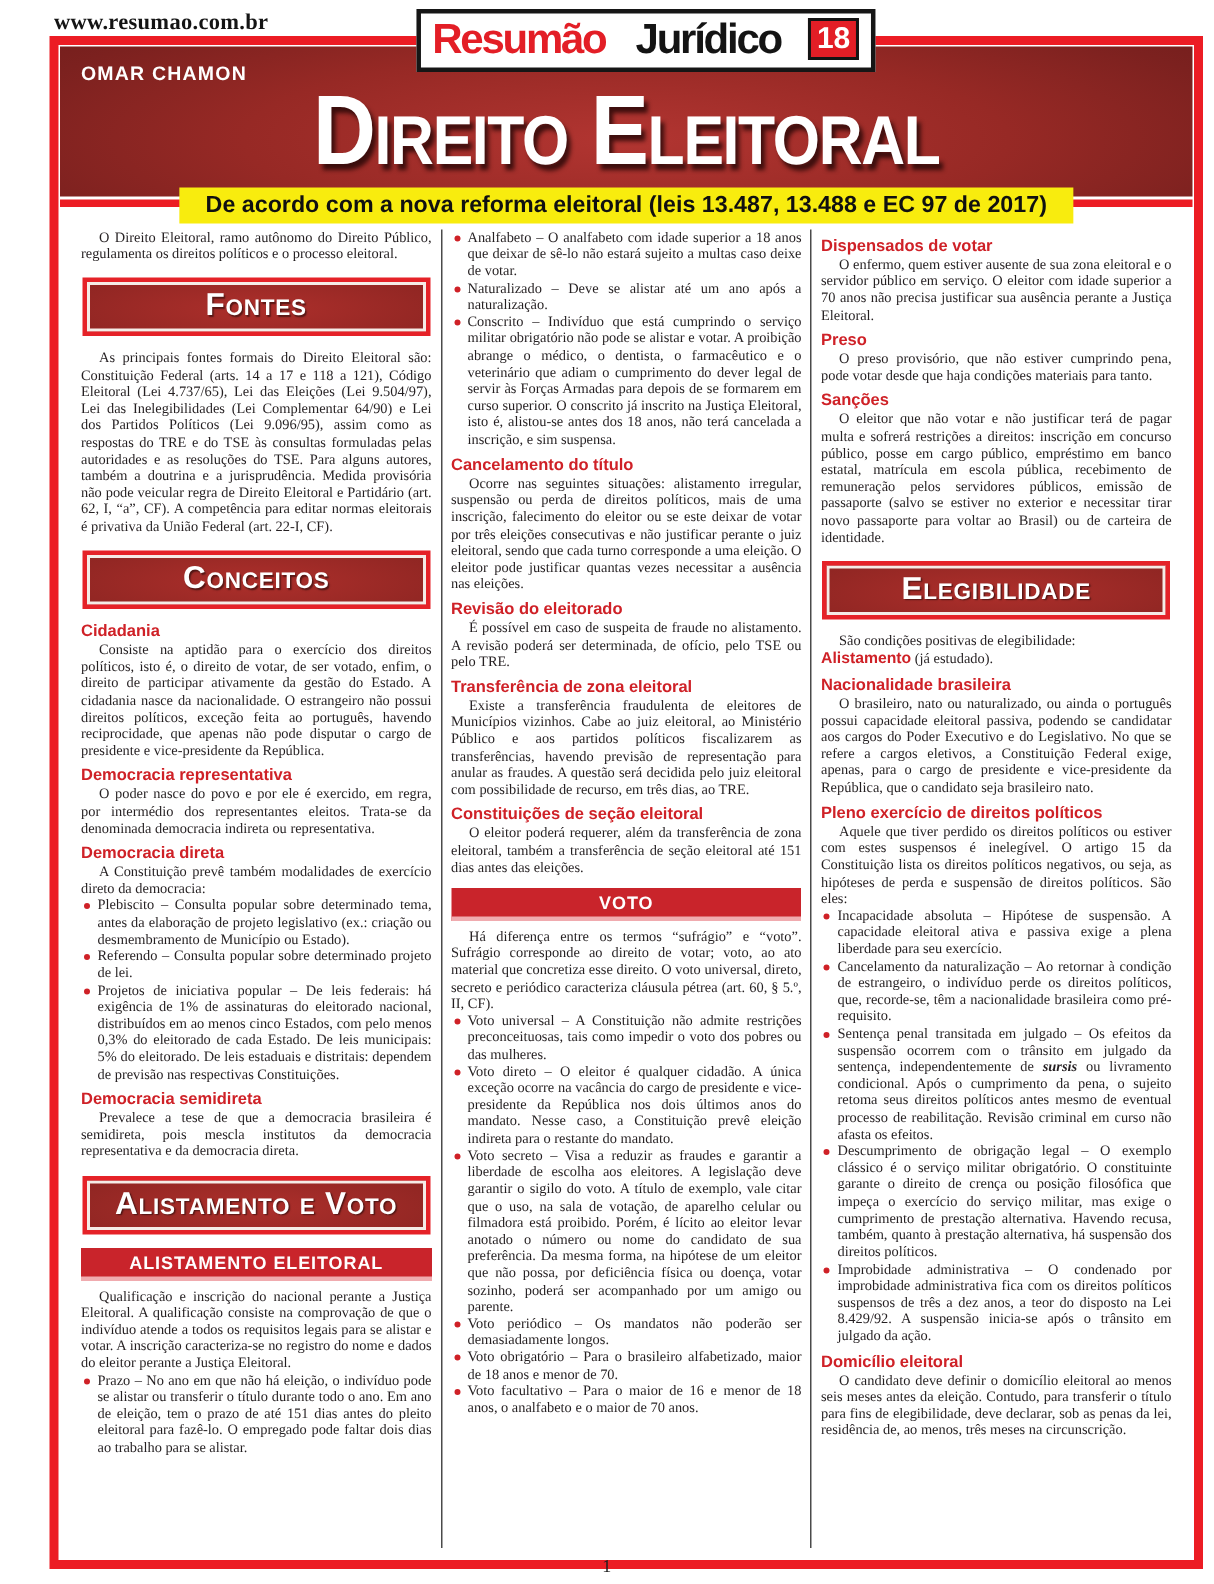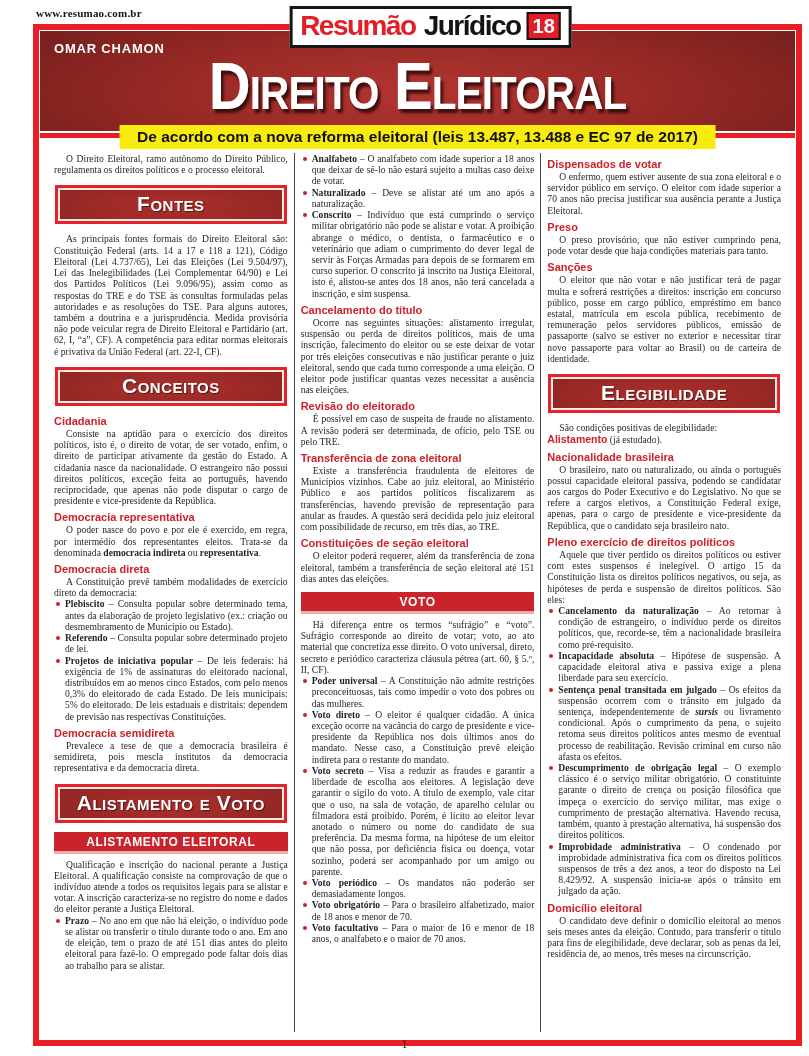--- a/index.html
+++ b/index.html
@@ -1,54 +1,54 @@
 <!DOCTYPE html>
 <html lang="pt-BR"><head>
 <meta charset="utf-8">
 <style>
   html,body{margin:0;padding:0;background:#fff;}
   body{width:809px;height:1056px;position:relative;overflow:hidden;
        font-family:"Liberation Serif",serif;color:#241f21;}
-  .site-url{position:absolute;top:7px;left:36px;font-size:11px;font-weight:bold;
+  .site-url{position:absolute;top:7px;left:36px;font-size:15px;font-weight:bold;
             color:#141414;letter-spacing:.2px;}
   
   .frame{position:absolute;left:33px;top:24px;width:757px;height:1010px;
          border:6px solid #ec1c24;background:#fff;}
   
   .band{position:absolute;left:1px;right:1px;top:1px;height:100px;
         background:radial-gradient(ellipse 75% 130% at 50% 62%, #b23531 0%, #972925 45%, #7c211f 75%, #6b1b1a 100%);padding-left:20px;}
   .author{position:absolute;left:14px;top:10px;color:#fff;
           font:bold 13px "Liberation Sans",sans-serif;letter-spacing:.8px;}
   .title{position:absolute;left:0;right:0;top:22px;text-align:center;
          font-family:"Liberation Sans",sans-serif;font-weight:bold;font-variant:small-caps;
          font-size:66px;line-height:1;color:#fff;transform:scaleX(.88);
          text-shadow:3px 4px 3px rgba(35,6,6,.8);letter-spacing:-1px;white-space:nowrap;}
   .red-rule{position:absolute;left:1px;right:1px;top:103px;height:5px;background:#ec1c24;}
   .banner{position:absolute;top:95px;left:50%;transform:translateX(-50%);z-index:5;
           background:#f8ec0e;color:#101010;font:bold 15.5px "Liberation Sans",sans-serif;
           padding:3px 18px;white-space:nowrap;}
   
   .logo{position:absolute;top:6px;left:50%;transform:translateX(-50%);margin-left:26px;
         background:#fff;border:3px solid #161616;padding:1px 8px 3px;z-index:6;
-        display:flex;align-items:center;white-space:nowrap;}
+        display:flex;align-items:center;white-space:nowrap;gap:12px;}
   .logo .w1{color:#e31e26;font:bold 28px "Liberation Sans",sans-serif;letter-spacing:-1.5px;}
   .logo .w2{color:#141414;font:bold 28px "Liberation Sans",sans-serif;letter-spacing:-1.5px;margin-left:8px;}
   .logo .num{background:#e31e26;color:#fff;border:2px solid #141414;
              font:bold 20px "Liberation Sans",sans-serif;padding:0 4px;margin-left:6px;line-height:24px;}
   
   .content{position:absolute;left:0;right:0;top:108px;bottom:0;display:flex;
            padding:15px 9px 8px;overflow:hidden;}
   .col{flex:1 1 0;overflow:hidden;padding:0 6px;}
   .col + .col{border-left:1px solid #4a4a4a;}
   .para{font-size:9.6px;line-height:1.17;text-align:justify;text-indent:12px;}
   .para.noindent{text-indent:0;}
   .bullet{position:relative;padding-left:11px;font-size:9.6px;line-height:1.17;text-align:justify;}
   .bullet::before{content:"";position:absolute;left:2px;top:4px;width:4px;height:4px;
                   border-radius:50%;background:#cf2127;}
-  .b{font-weight:bold;} .i{font-style:italic;font-weight:bold;}
+  .b{font-weight:normal;} .i{font-style:italic;font-weight:bold;}
   .rb{font-family:"Liberation Sans",sans-serif;font-weight:bold;color:#cf2127;font-size:10.5px;}
   .topic-h{font:bold 11px "Liberation Sans",sans-serif;color:#cf2127;margin:5px 0 1px;}
   .section-box{margin:10px 1px 9px;border:3px solid #e52228;
                box-shadow:inset 0 0 0 2px #f5ece7;
                background:radial-gradient(ellipse 120% 170% at 50% 55%, #ad2f2b 0%, #8d2522 55%, #6d1b1a 100%);
                text-align:center;padding:5px 0 6px;}
   .section-box span{font-family:"Liberation Sans",sans-serif;font-weight:bold;font-variant:small-caps;
                font-size:21px;line-height:1;color:#fff;letter-spacing:.5px;
                text-shadow:1px 1px 1px rgba(0,0,0,.5);}
   .subsection-bar{margin:8px 0 5px;background:#c9242b;border-bottom:3px solid #f0abaf;
@@ -104,43 +104,43 @@
         <div class="topic-h">Cancelamento do título</div>
         <div class="para"><span>Ocorre nas seguintes situações: alistamento irregular, suspensão ou perda de direitos políticos, mais de uma inscrição, falecimento do eleitor ou se este deixar de votar por três eleições consecutivas e não justificar perante o juiz eleitoral, sendo que cada turno corresponde a uma eleição. O eleitor pode justificar quantas vezes necessitar a ausência nas eleições.</span></div>
         <div class="topic-h">Revisão do eleitorado</div>
         <div class="para"><span>É possível em caso de suspeita de fraude no alistamento. A revisão poderá ser determinada, de ofício, pelo TSE ou pelo TRE.</span></div>
         <div class="topic-h">Transferência de zona eleitoral</div>
         <div class="para"><span>Existe a transferência fraudulenta de eleitores de Municípios vizinhos. Cabe ao juiz eleitoral, ao Ministério Público e aos partidos políticos fiscalizarem as transferências, havendo previsão de representação para anular as fraudes. A questão será decidida pelo juiz eleitoral com possibilidade de recurso, em três dias, ao TRE.</span></div>
         <div class="topic-h">Constituições de seção eleitoral</div>
         <div class="para"><span>O eleitor poderá requerer, além da transferência de zona eleitoral, também a transferência de seção eleitoral até 151 dias antes das eleições.</span></div>
         <div class="subsection-bar">VOTO</div>
         <div class="para"><span>Há diferença entre os termos “sufrágio” e “voto”. Sufrágio corresponde ao direito de votar; voto, ao ato material que concretiza esse direito. O voto universal, direto, secreto e periódico caracteriza cláusula pétrea (art. 60, § 5.º, II, CF).</span></div>
-        <div class="bullet"><span class="b">Poder universal</span><span> – A Constituição não admite restrições preconceituosas, tais como impedir o voto dos pobres ou das mulheres.</span></div>
+        <div class="bullet"><span class="b">Voto universal</span><span> – A Constituição não admite restrições preconceituosas, tais como impedir o voto dos pobres ou das mulheres.</span></div>
         <div class="bullet"><span class="b">Voto direto</span><span> – O eleitor é qualquer cidadão. A única exceção ocorre na vacância do cargo de presidente e vice-presidente da República nos dois últimos anos do mandato. Nesse caso, a Constituição prevê eleição indireta para o restante do mandato.</span></div>
         <div class="bullet"><span class="b">Voto secreto</span><span> – Visa a reduzir as fraudes e garantir a liberdade de escolha aos eleitores. A legislação deve garantir o sigilo do voto. A título de exemplo, vale citar que o uso, na sala de votação, de aparelho celular ou filmadora está proibido. Porém, é lícito ao eleitor levar anotado o número ou nome do candidato de sua preferência. Da mesma forma, na hipótese de um eleitor que não possa, por deficiência física ou doença, votar sozinho, poderá ser acompanhado por um amigo ou parente.</span></div>
         <div class="bullet"><span class="b">Voto periódico</span><span> – Os mandatos não poderão ser demasiadamente longos.</span></div>
         <div class="bullet"><span class="b">Voto obrigatório</span><span> – Para o brasileiro alfabetizado, maior de 18 anos e menor de 70.</span></div>
         <div class="bullet"><span class="b">Voto facultativo</span><span> – Para o maior de 16 e menor de 18 anos, o analfabeto e o maior de 70 anos.</span></div>
       </div>
     <div class="col">
         <div class="topic-h">Dispensados de votar</div>
         <div class="para"><span>O enfermo, quem estiver ausente de sua zona eleitoral e o servidor público em serviço. O eleitor com idade superior a 70 anos não precisa justificar sua ausência perante a Justiça Eleitoral.</span></div>
         <div class="topic-h">Preso</div>
         <div class="para"><span>O preso provisório, que não estiver cumprindo pena, pode votar desde que haja condições materiais para tanto.</span></div>
         <div class="topic-h">Sanções</div>
         <div class="para"><span>O eleitor que não votar e não justificar terá de pagar multa e sofrerá restrições a direitos: inscrição em concurso público, posse em cargo público, empréstimo em banco estatal, matrícula em escola pública, recebimento de remuneração pelos servidores públicos, emissão de passaporte (salvo se estiver no exterior e necessitar tirar novo passaporte para voltar ao Brasil) ou de carteira de identidade.</span></div>
         <div class="section-box"><span>Elegibilidade</span></div>
         <div class="para"><span>São condições positivas de elegibilidade:</span></div>
         <div class="para noindent"><span class="rb">Alistamento</span><span> (já estudado).</span></div>
         <div class="topic-h">Nacionalidade brasileira</div>
         <div class="para"><span>O brasileiro, nato ou naturalizado, ou ainda o português possui capacidade eleitoral passiva, podendo se candidatar aos cargos do Poder Executivo e do Legislativo. No que se refere a cargos eletivos, a Constituição Federal exige, apenas, para o cargo de presidente e vice-presidente da República, que o candidato seja brasileiro nato.</span></div>
         <div class="topic-h">Pleno exercício de direitos políticos</div>
         <div class="para"><span>Aquele que tiver perdido os direitos políticos ou estiver com estes suspensos é inelegível. O artigo 15 da Constituição lista os direitos políticos negativos, ou seja, as hipóteses de perda e suspensão de direitos políticos. São eles:</span></div>
+        <div class="bullet"><span class="b">Incapacidade absoluta</span><span> – Hipótese de suspensão. A capacidade eleitoral ativa e passiva exige a plena liberdade para seu exercício.</span></div>
         <div class="bullet"><span class="b">Cancelamento da naturalização</span><span> – Ao retornar à condição de estrangeiro, o indivíduo perde os direitos políticos, que, recorde-se, têm a nacionalidade brasileira como pré-requisito.</span></div>
-        <div class="bullet"><span class="b">Incapacidade absoluta</span><span> – Hipótese de suspensão. A capacidade eleitoral ativa e passiva exige a plena liberdade para seu exercício.</span></div>
         <div class="bullet"><span class="b">Sentença penal transitada em julgado</span><span> – Os efeitos da suspensão ocorrem com o trânsito em julgado da sentença, independentemente de </span><span class="i">sursis</span><span> ou livramento condicional. Após o cumprimento da pena, o sujeito retoma seus direitos políticos antes mesmo de eventual processo de reabilitação. Revisão criminal em curso não afasta os efeitos.</span></div>
         <div class="bullet"><span class="b">Descumprimento de obrigação legal</span><span> – O exemplo clássico é o serviço militar obrigatório. O constituinte garante o direito de crença ou posição filosófica que impeça o exercício do serviço militar, mas exige o cumprimento de prestação alternativa. Havendo recusa, também, quanto à prestação alternativa, há suspensão dos direitos políticos.</span></div>
         <div class="bullet"><span class="b">Improbidade administrativa</span><span> – O condenado por improbidade administrativa fica com os direitos políticos suspensos de três a dez anos, a teor do disposto na Lei 8.429/92. A suspensão inicia-se após o trânsito em julgado da ação.</span></div>
         <div class="topic-h">Domicílio eleitoral</div>
         <div class="para"><span>O candidato deve definir o domicílio eleitoral ao menos seis meses antes da eleição. Contudo, para transferir o título para fins de elegibilidade, deve declarar, sob as penas da lei, residência de, ao menos, três meses na circunscrição.</span></div>
       </div>
   </div>
 </div>
 
 <div class="page-num">1</div>

